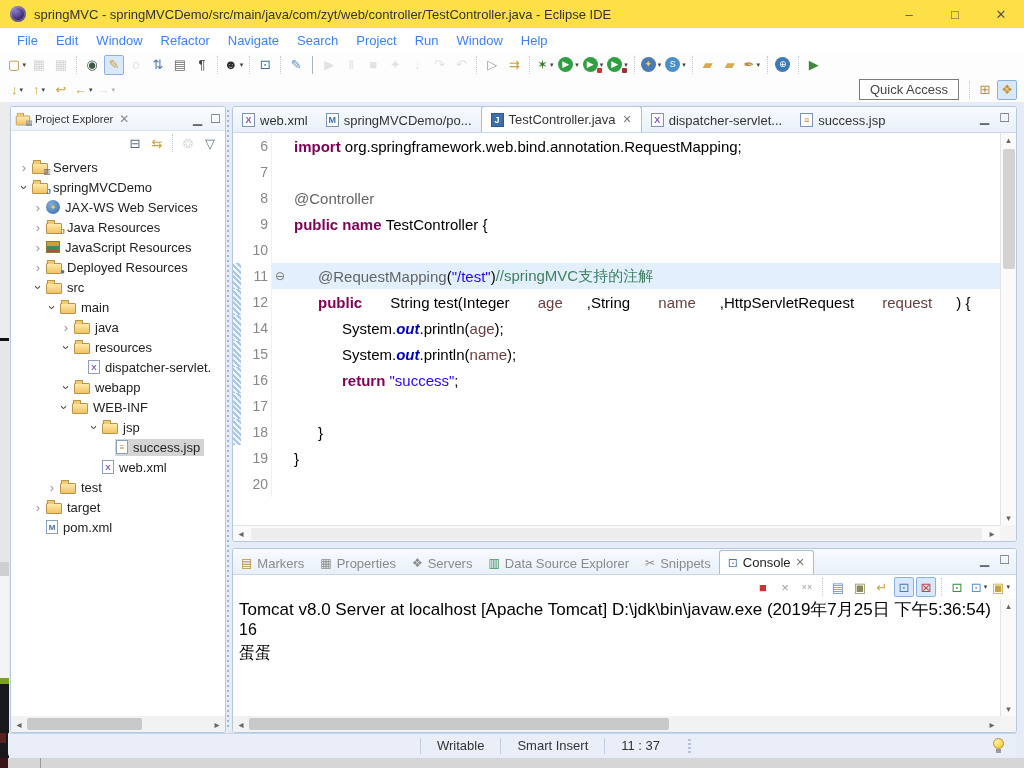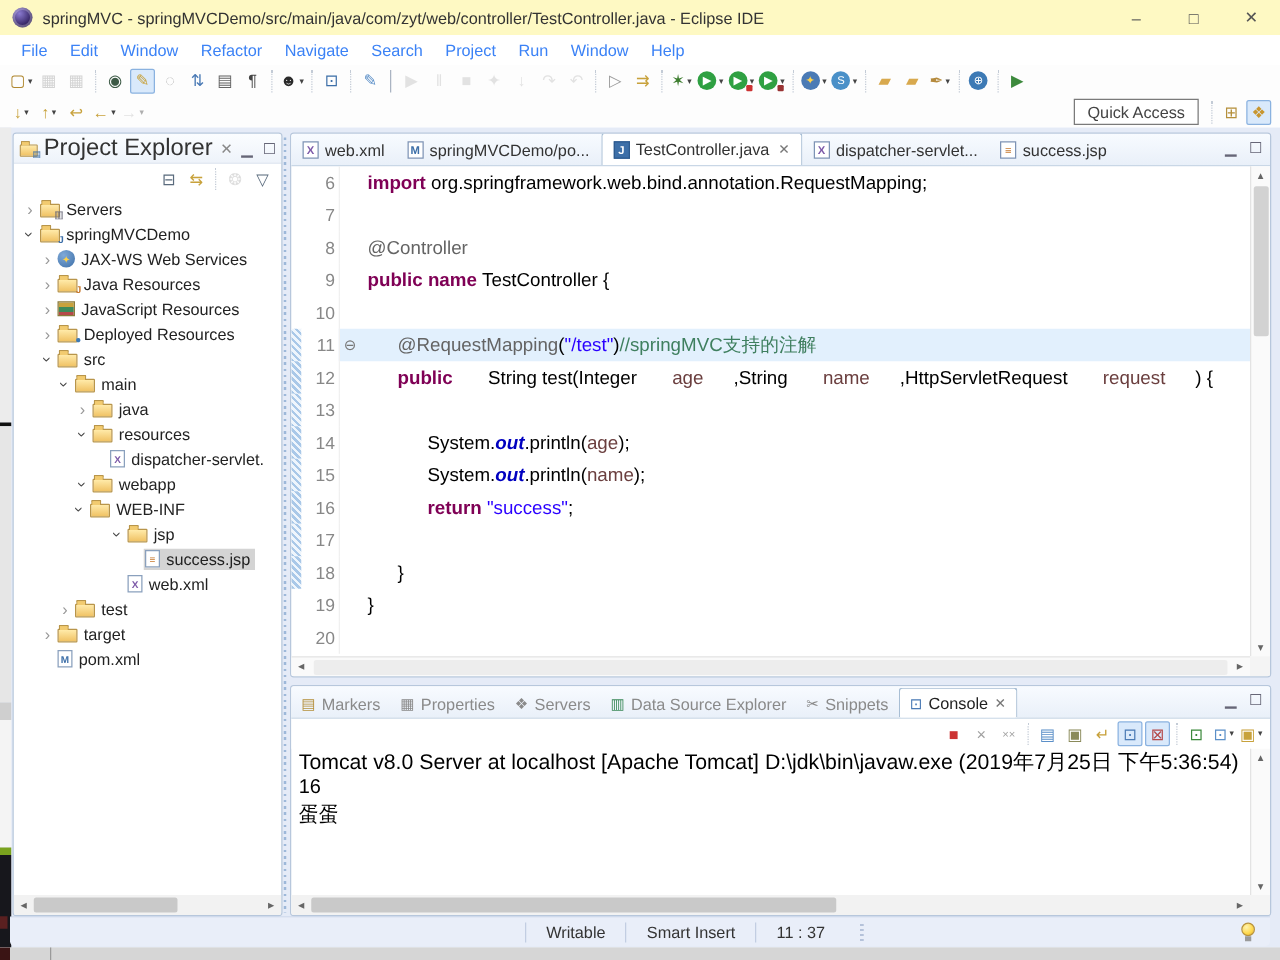--- a/index.html
+++ b/index.html
@@ -2,21 +2,21 @@
 <html><head>
 <meta charset="utf-8">
 <style>
   html,body{margin:0;padding:0;background:#cfcfcf;}
   *{box-sizing:border-box;}
   #screen{position:relative;width:1024px;height:768px;overflow:hidden;
     font-family:"Liberation Sans","DejaVu Sans",sans-serif;background:#d9d9d9;}
   #win{position:absolute;left:0;top:0;width:1024px;height:758px;background:#fff;}
 
   
-  .titlebar{height:28px;display:flex;align-items:center;padding-left:10px;background:#fef9c3;position:relative;}
+  .titlebar{height:28px;display:flex;align-items:center;padding-left:10px;background:#fde047;position:relative;}
   .app-icon{width:16px;height:16px;border-radius:50%;background:radial-gradient(circle at 35% 30%,#8a7ad0,#3a2a6a 60%,#241a44);
     box-shadow:inset 0 0 0 2px rgba(255,255,255,.25);margin-right:8px;flex:0 0 auto;}
   .title-text{font-size:13px;color:#333;white-space:nowrap;}
   .win-controls{position:absolute;right:0;top:0;height:28px;display:flex;}
   .win-btn{width:46px;height:28px;display:flex;align-items:center;justify-content:center;color:#555;font-size:13px;}
 
   
   .menubar{height:24px;display:flex;align-items:center;padding-left:8px;background:#fff;}
   .menu-item{font-size:13px;color:#3b82f6;padding:2px 9px;}
 
@@ -39,21 +39,21 @@
   #workbench{position:absolute;left:0;top:102px;width:1024px;height:656px;background:#e5ebf7;}
   .panel{position:absolute;background:#fff;border:1px solid #b7c7dc;border-radius:3px;overflow:hidden;}
   .sash-v{position:absolute;left:227px;top:110px;width:2px;height:620px;
     background:repeating-linear-gradient(180deg,#9db8d9 0 2px,transparent 2px 5px);}
 
   
   .sliver{position:absolute;left:0;width:9px;}
 
   
   .view-head{height:24px;display:flex;align-items:center;padding:0 4px;background:linear-gradient(#fbfdff,#eef3fa);border-bottom:1px solid #dbe4f0;position:relative;}
-  .view-title{font-size:19px;color:#333;margin:0 4px;}
+  .view-title{font-size:11px;color:#333;margin:0 4px;}
   .view-close{color:#888;font-size:12px;margin-left:2px;}
   .head-btns{position:absolute;right:4px;top:0;height:24px;display:flex;align-items:center;gap:8px;color:#667;font-size:12px;}
   .view-toolbar{height:24px;display:flex;align-items:center;justify-content:flex-end;padding-right:4px;background:#fff;}
 
   .tabstrip{height:26px;display:flex;align-items:flex-end;background:linear-gradient(#f8fbff,#e9f0f9);border-bottom:1px solid #c9d7e6;position:relative;}
   .etab{display:inline-flex;align-items:center;gap:5px;height:24px;padding:0 9px;font-size:13px;color:#333;white-space:nowrap;}
   .etab.active{background:#fff;border:1px solid #a8bed4;border-bottom:none;border-radius:3px 3px 0 0;height:26px;}
   .etab .close{color:#777;font-size:11px;margin-left:2px;}
   .ticon{width:13px;height:14px;background:#fff;border:1px solid #7d93b5;font-size:9px;font-weight:bold;
     display:inline-flex;align-items:center;justify-content:center;flex:0 0 auto;}
@@ -569,26 +569,20 @@
             <span class="cl-code" style="padding-left: 30px;"><span class="c-ann">@RequestMapping</span><span class="c-pl">(</span><span class="c-str">"/test"</span><span class="c-pl">)</span><span class="c-com">//springMVC支持的注解</span></span>
           </div>
           <div class="cl range">
             <span class="cl-range"></span>
             <span class="cl-num">12</span>
             <span class="cl-fold"></span>
             <span class="cl-code" style="padding-left: 30px; gap: 24px;"><span class="c-kw">public </span><span class="c-pl">String test(Integer </span><span class="c-par">age</span><span class="c-pl">,String </span><span class="c-par">name</span><span class="c-pl">,HttpServletRequest </span><span class="c-par">request</span><span class="c-pl">) {</span></span>
           </div>
           <div class="cl range">
             <span class="cl-range"></span>
-            <span class="cl-num">13</span>
-            <span class="cl-fold"></span>
-            <span class="cl-code" style="padding-left: 6px;"></span>
-          </div>
-          <div class="cl range">
-            <span class="cl-range"></span>
             <span class="cl-num">14</span>
             <span class="cl-fold"></span>
             <span class="cl-code" style="padding-left: 54px;"><span class="c-pl">System.</span><span class="c-fld">out</span><span class="c-pl">.println(</span><span class="c-par">age</span><span class="c-pl">);</span></span>
           </div>
           <div class="cl range">
             <span class="cl-range"></span>
             <span class="cl-num">15</span>
             <span class="cl-fold"></span>
             <span class="cl-code" style="padding-left: 54px;"><span class="c-pl">System.</span><span class="c-fld">out</span><span class="c-pl">.println(</span><span class="c-par">name</span><span class="c-pl">);</span></span>
           </div>

